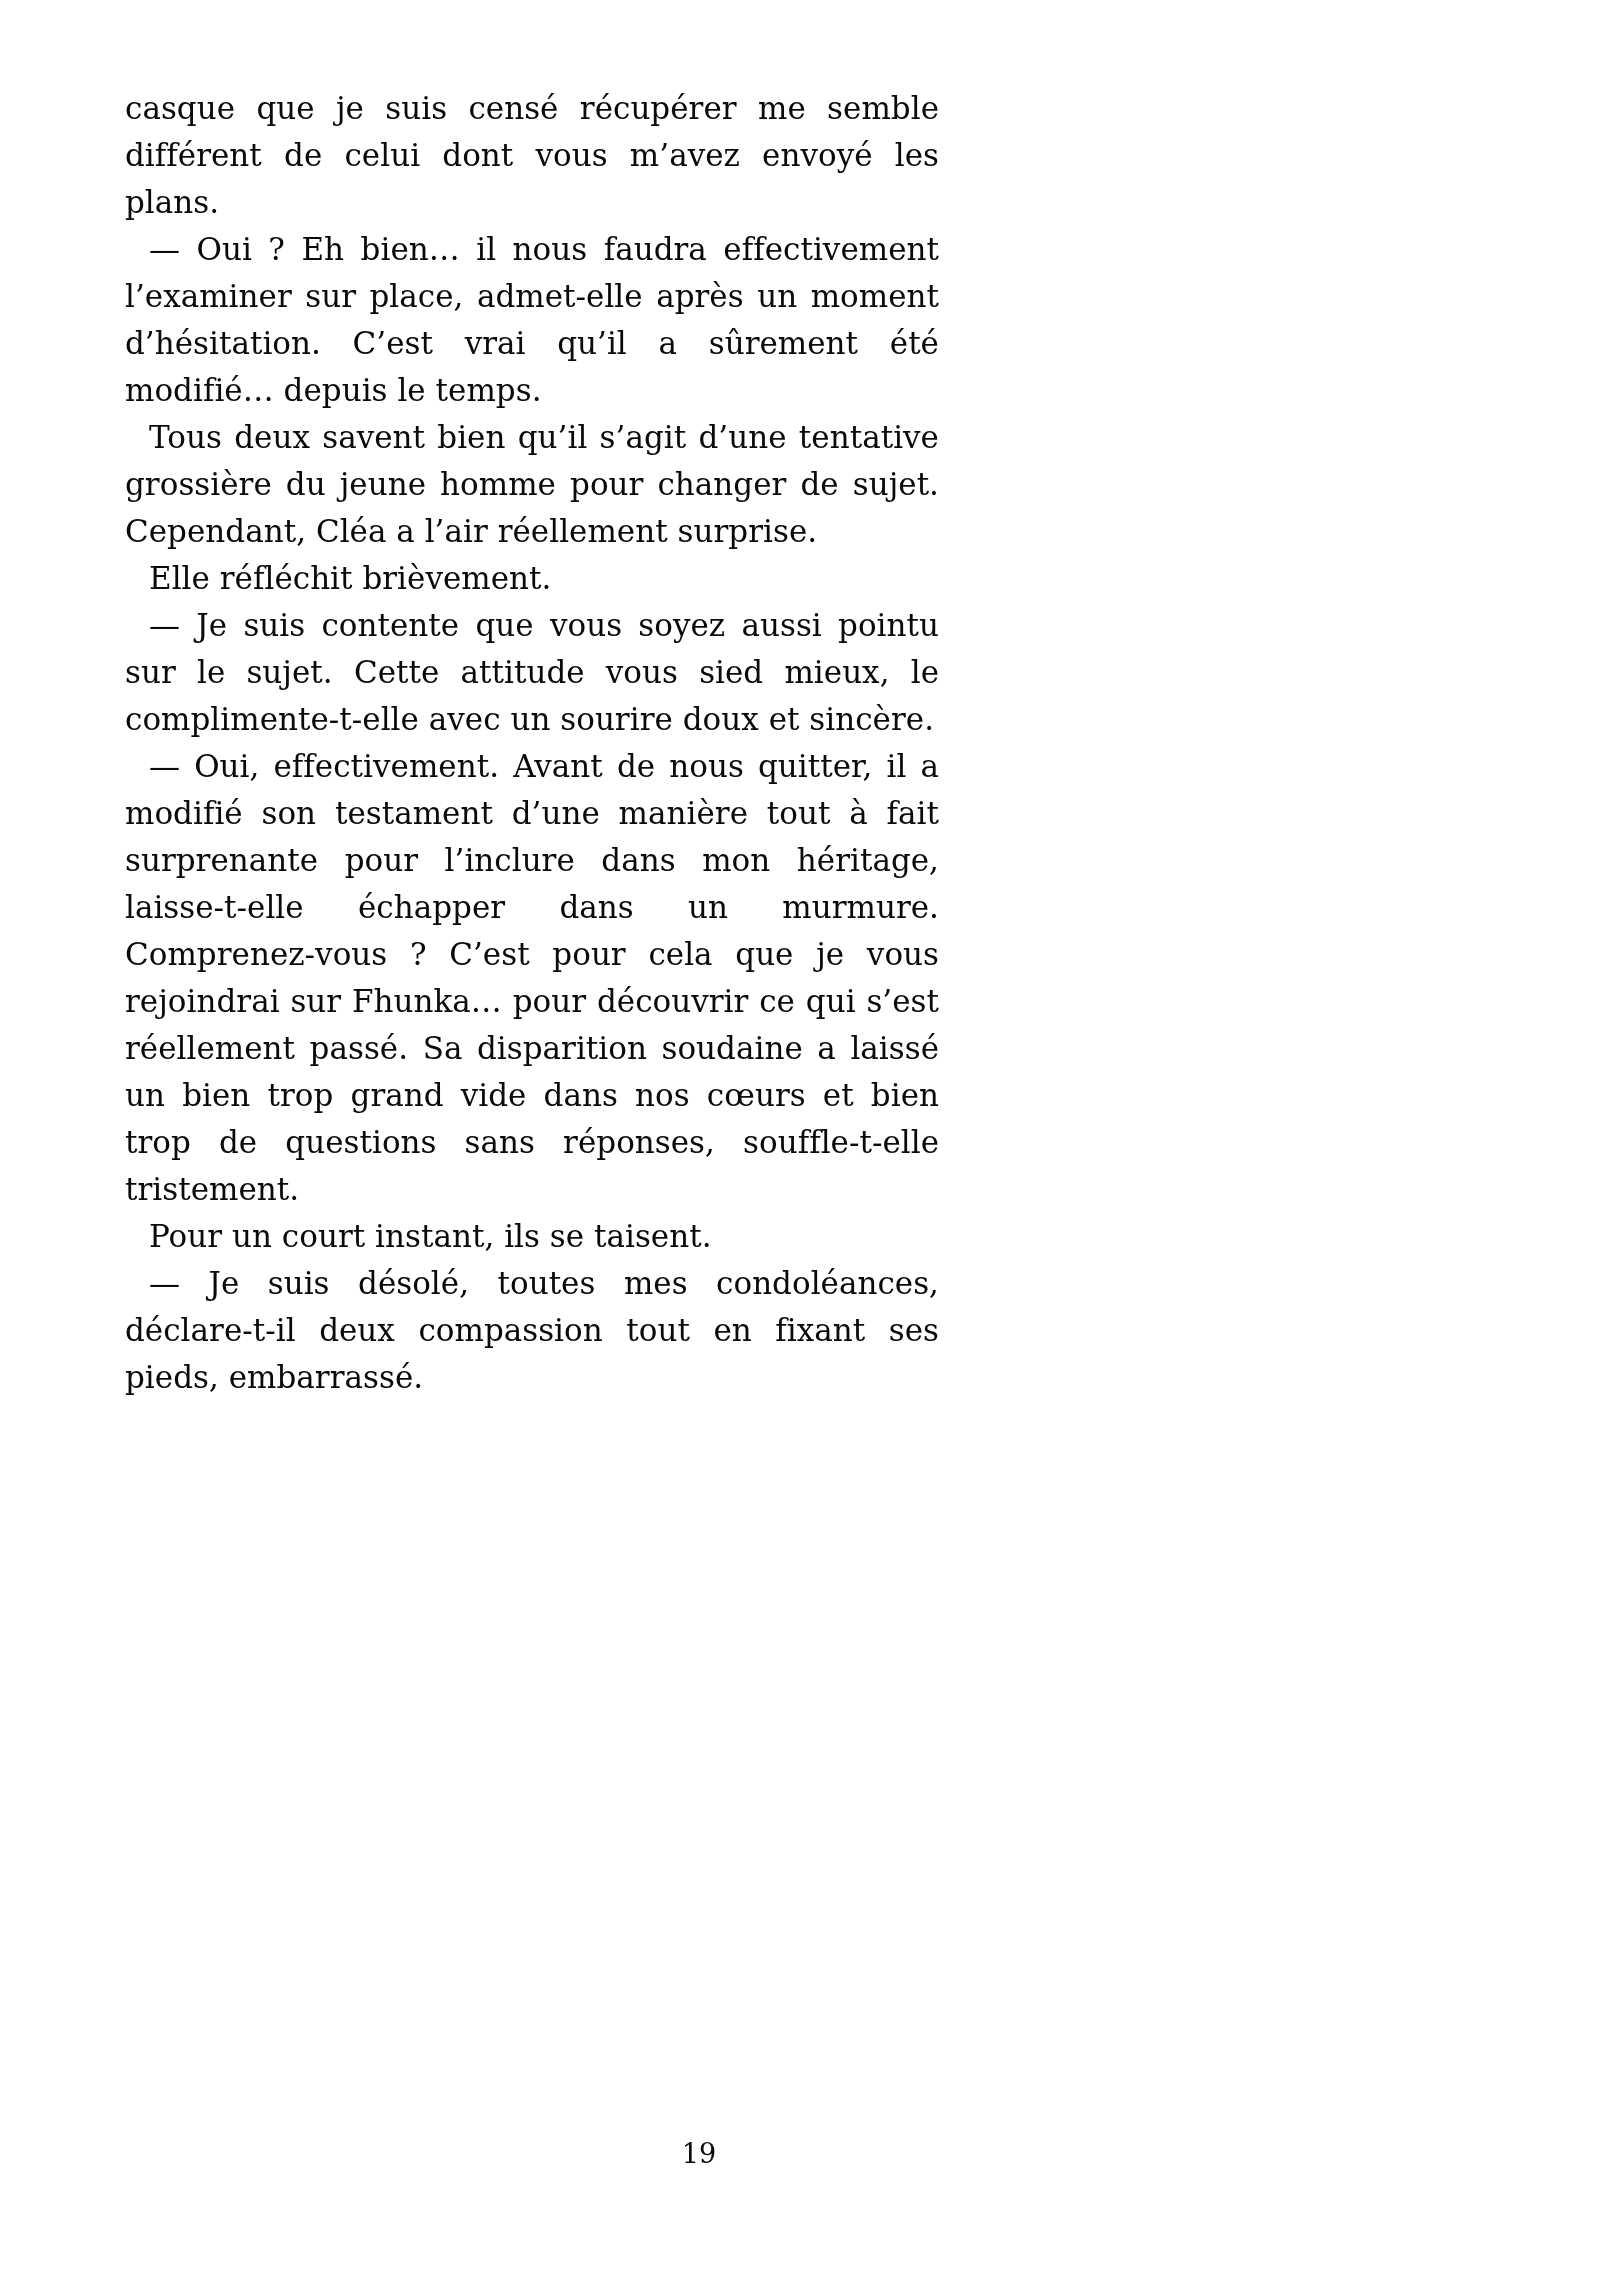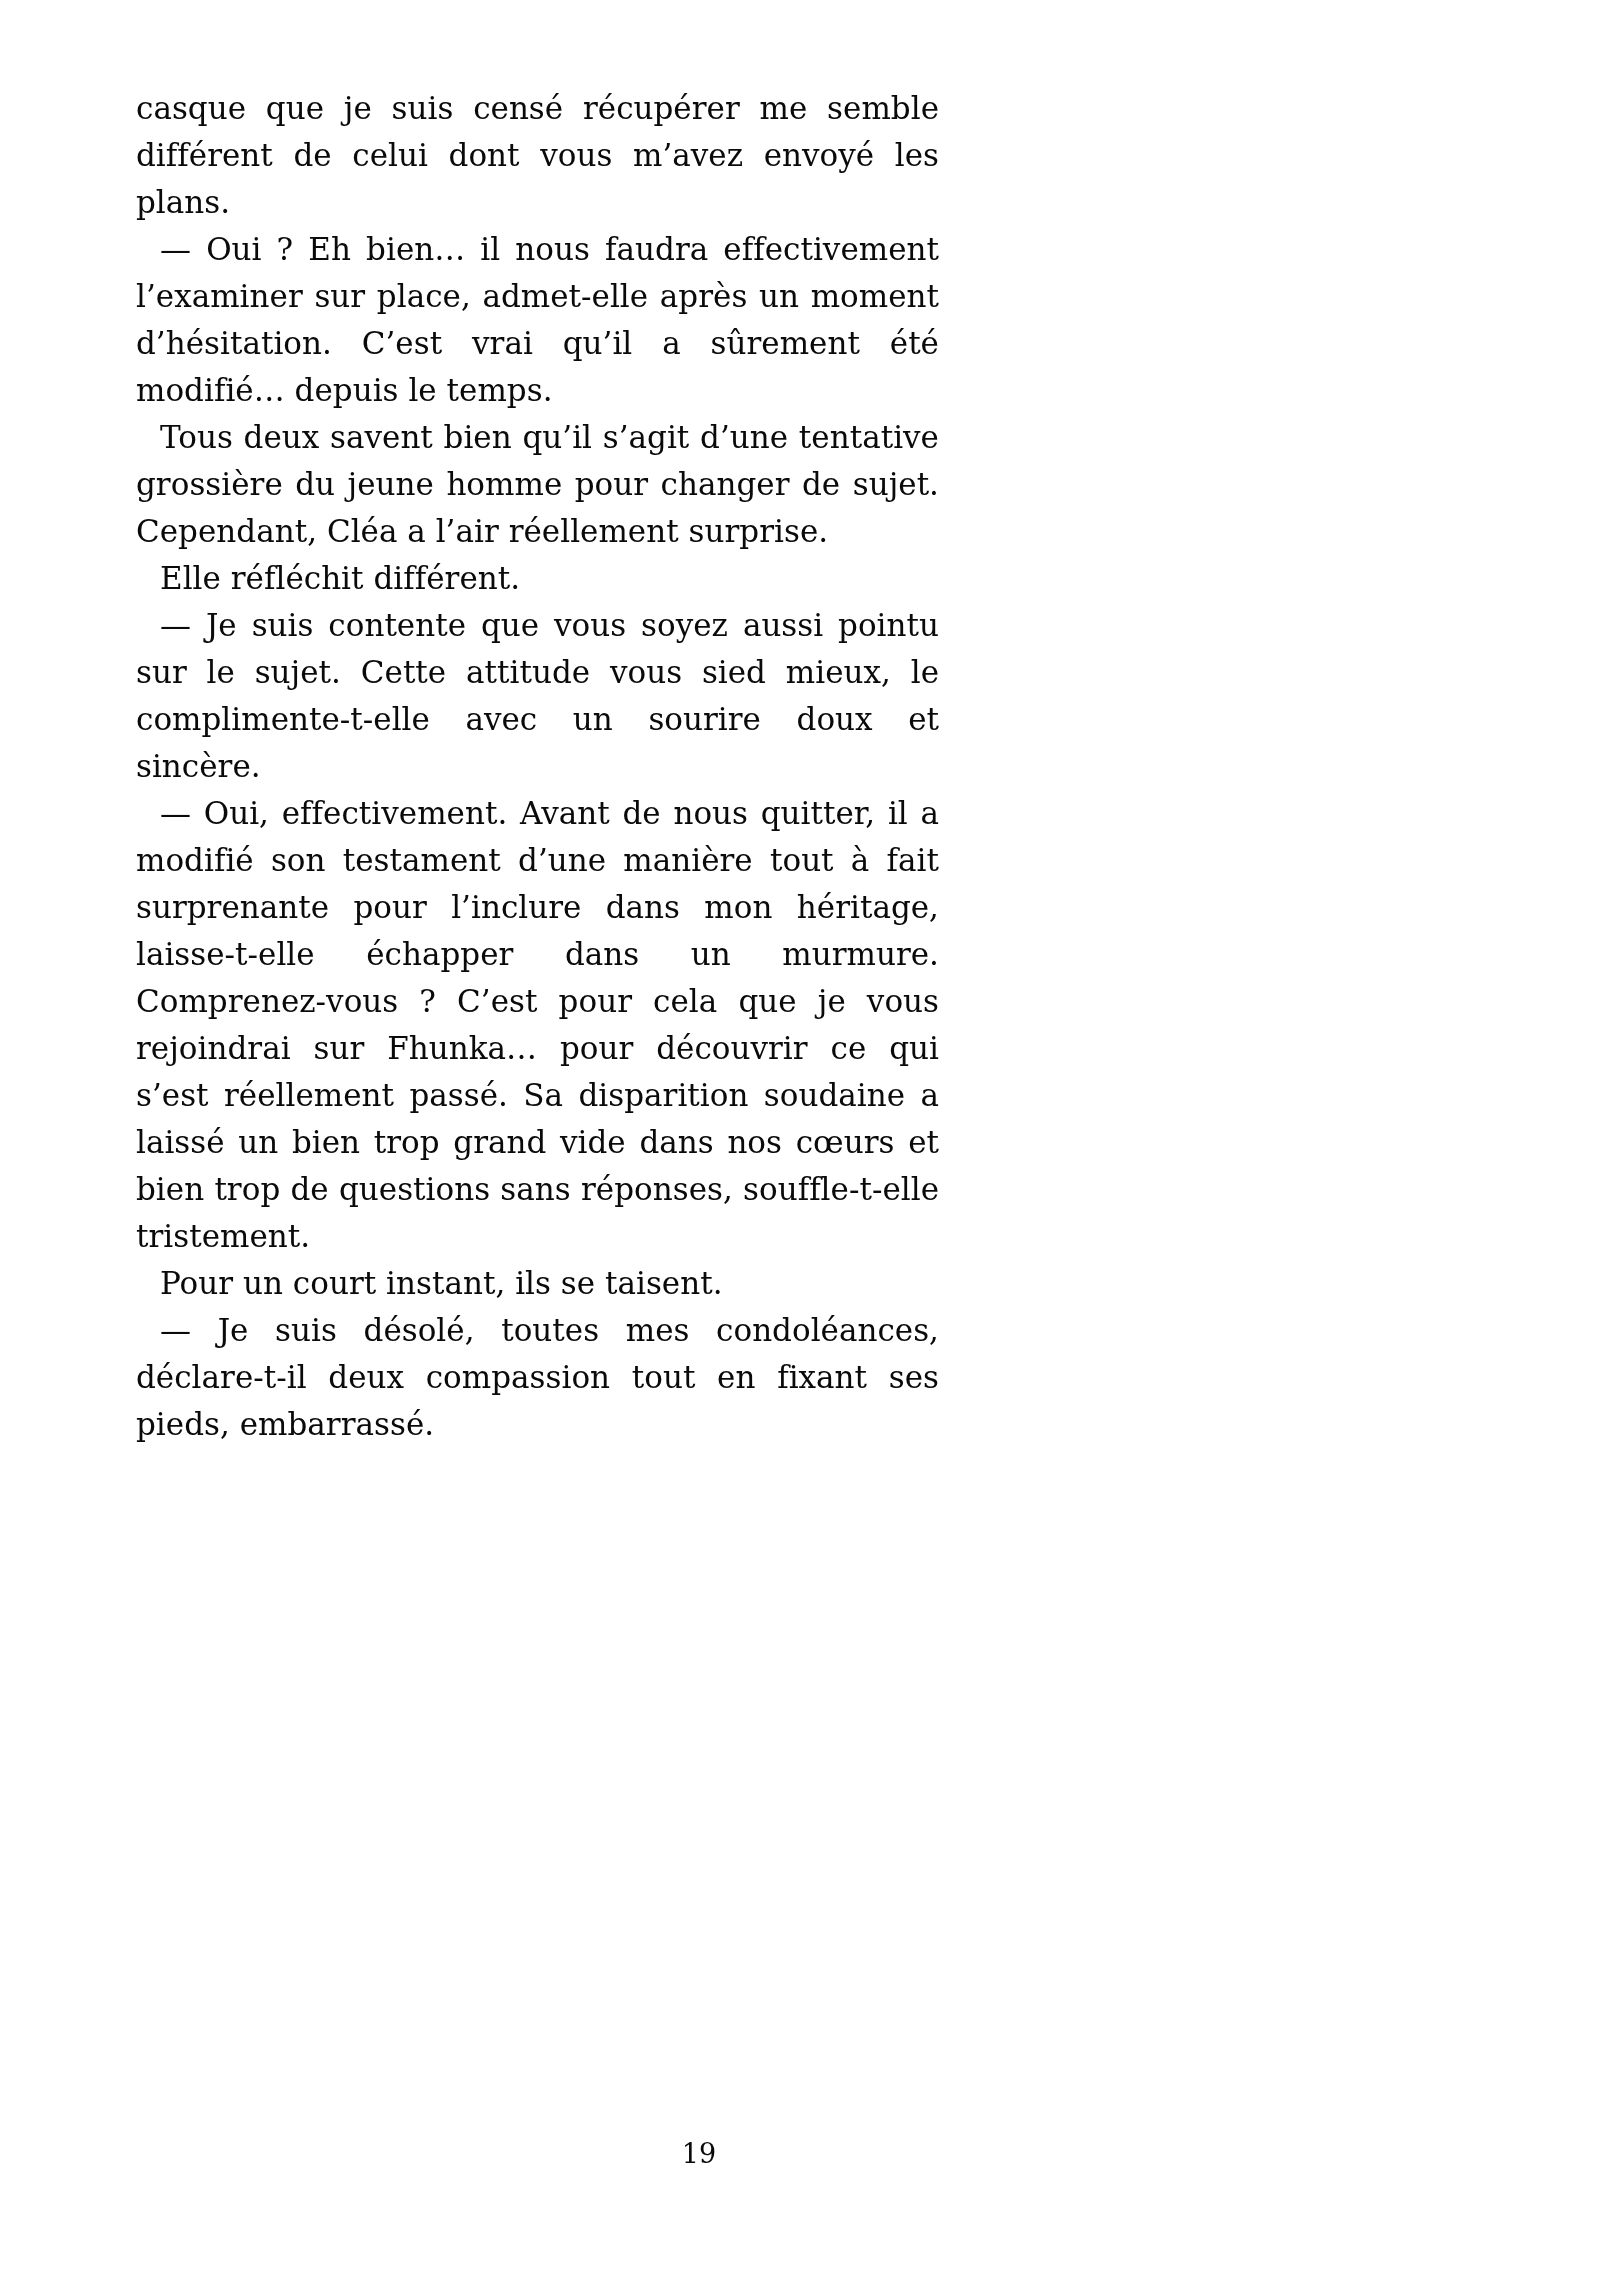--- a/index.html
+++ b/index.html
@@ -49,21 +49,20 @@
 
   
   .para.indent {
     text-indent: 24px;
   }
 
   
   .para:last-child,
   .para {
     text-align-last: left;
-    margin-left: 11px;
   }
 
   .page-number {
     position: absolute;
     left: 0;
     top: 2138px;
     width: 1398px;
     text-align: center;
     font-family: "DejaVu Serif", "Liberation Serif", serif;
     font-size: 27px;
@@ -77,21 +76,21 @@
 <div class="page">
 
   <div class="text-block">
 
     <p class="para cont">casque que je suis censé récupérer me semble différent de celui dont vous m’avez envoyé les plans.</p>
 
     <p class="para indent">— Oui ? Eh bien… il nous faudra effectivement l’examiner sur place, admet-elle après un moment d’hésitation. C’est vrai qu’il a sûrement été modifié… depuis le temps.</p>
 
     <p class="para indent">Tous deux savent bien qu’il s’agit d’une tentative grossière du jeune homme pour changer de sujet. Cependant, Cléa a l’air réellement surprise.</p>
 
-    <p class="para indent">Elle réfléchit différent.</p>
+    <p class="para indent">Elle réfléchit brièvement.</p>
 
     <p class="para indent">— Je suis contente que vous soyez aussi pointu sur le sujet. Cette attitude vous sied mieux, le complimente-t-elle avec un sourire doux et sincère.</p>
 
 
     <p class="para indent">— Oui, effectivement. Avant de nous quitter, il a modifié son testament d’une manière tout à fait surprenante pour l’inclure dans mon héritage, laisse-t-elle échapper dans un murmure. Comprenez-vous ? C’est pour cela que je vous rejoindrai sur Fhunka… pour découvrir ce qui s’est réellement passé. Sa disparition soudaine a laissé un bien trop grand vide dans nos cœurs et bien trop de questions sans réponses, souffle-t-elle tristement.</p>
 
     <p class="para indent">Pour un court instant, ils se taisent.</p>
 
     <p class="para indent">— Je suis désolé, toutes mes condoléances, déclare-t-il deux compassion tout en fixant ses pieds, embarrassé.</p>
 

